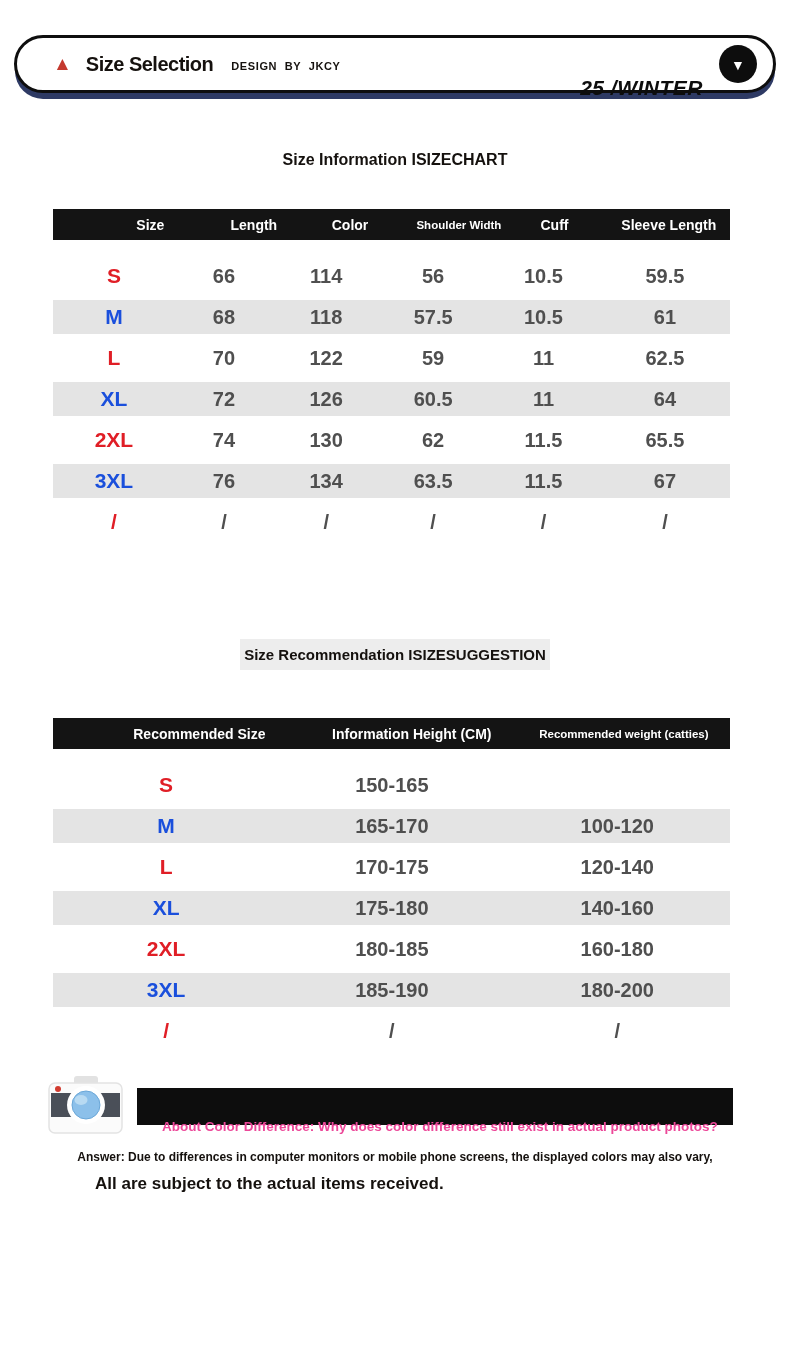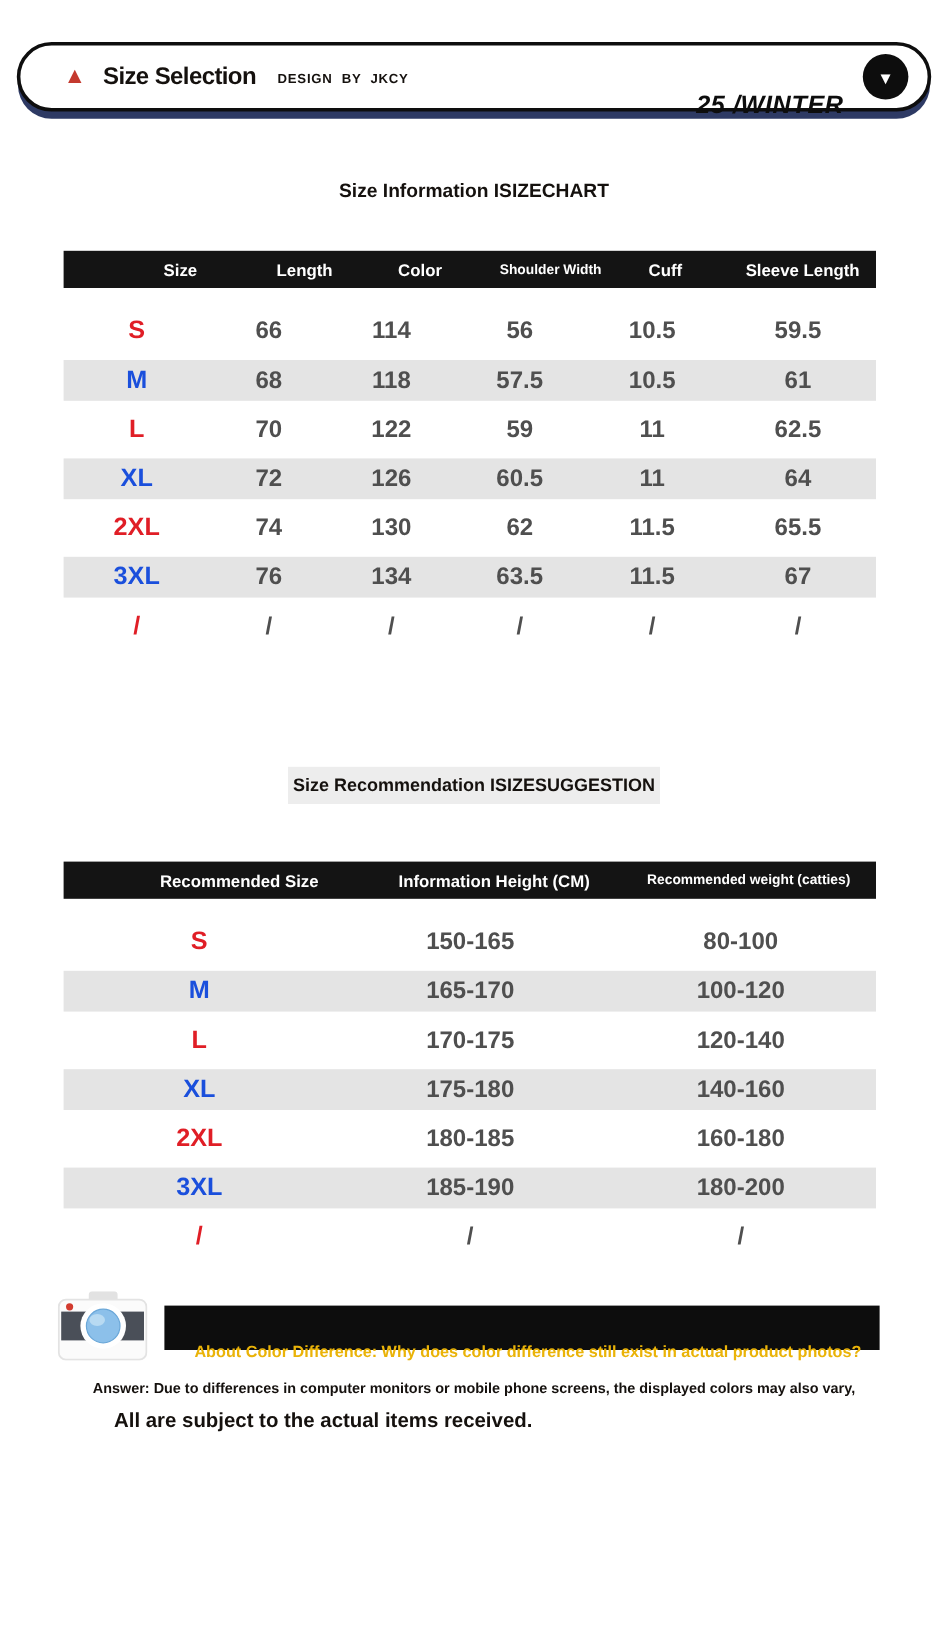--- a/index.html
+++ b/index.html
@@ -40,21 +40,21 @@
   .tbody{padding-top:12px;}
   .trow{height:34px;margin:7px 0;display:grid;align-items:center;}
   .trow.stripe{background:#e4e4e4;}
   .td{text-align:center;}
   .size-label{font-size:21px;font-weight:bold;}
   .value{font-size:20px;font-weight:bold;color:#4f4f4f;}
   
   .foot{margin:28px 57px 0 48px;display:flex;align-items:flex-start;}
   .cam{flex:0 0 75px;margin-right:14px;}
   .qbar{flex:1;background:#0d0d0d;height:37px;margin-top:12px;display:flex;align-items:center;}
-  .qbar span{color:#eab308;font-size:13.5px;font-weight:bold;padding-left:25px;margin-top:39px;}
+  .qbar span{color:#ec4899;font-size:13.5px;font-weight:bold;padding-left:25px;margin-top:39px;}
   .answer{margin-top:16px;text-align:center;font-size:12px;font-weight:bold;color:#15110e;}
   .note{margin:10px 0 0 95px;font-size:17px;font-weight:bold;color:#15110e;}
 </style>
 </head>
 <body>
 
 <div class="pill" style="box-shadow: rgb(46, 58, 100) 0px 7px 0px -1px;">
   <div class="pill-left">
     <span class="tri" style="color: rgb(196, 57, 46);">▲</span>
     <span class="pill-title">Size Selection</span>
@@ -146,21 +146,20 @@
 <div class="tbl tbl2">
   <div class="thead cols3">
     <div class="th">Recommended Size</div>
     <div class="th">Information Height (CM)</div>
     <div class="th small2">Recommended weight (catties)</div>
   </div>
   <div class="tbody" id="t2-body">
       <div class="trow cols3">
         <div class="td size-label" style="color: rgb(224, 30, 38);">S</div>
         <div class="td value">150-165</div>
-        <div class="td value">80-100</div>
       </div>
       <div class="trow cols3 stripe">
         <div class="td size-label" style="color: rgb(26, 79, 220);">M</div>
         <div class="td value">165-170</div>
         <div class="td value">100-120</div>
       </div>
       <div class="trow cols3">
         <div class="td size-label" style="color: rgb(224, 30, 38);">L</div>
         <div class="td value">170-175</div>
         <div class="td value">120-140</div>

